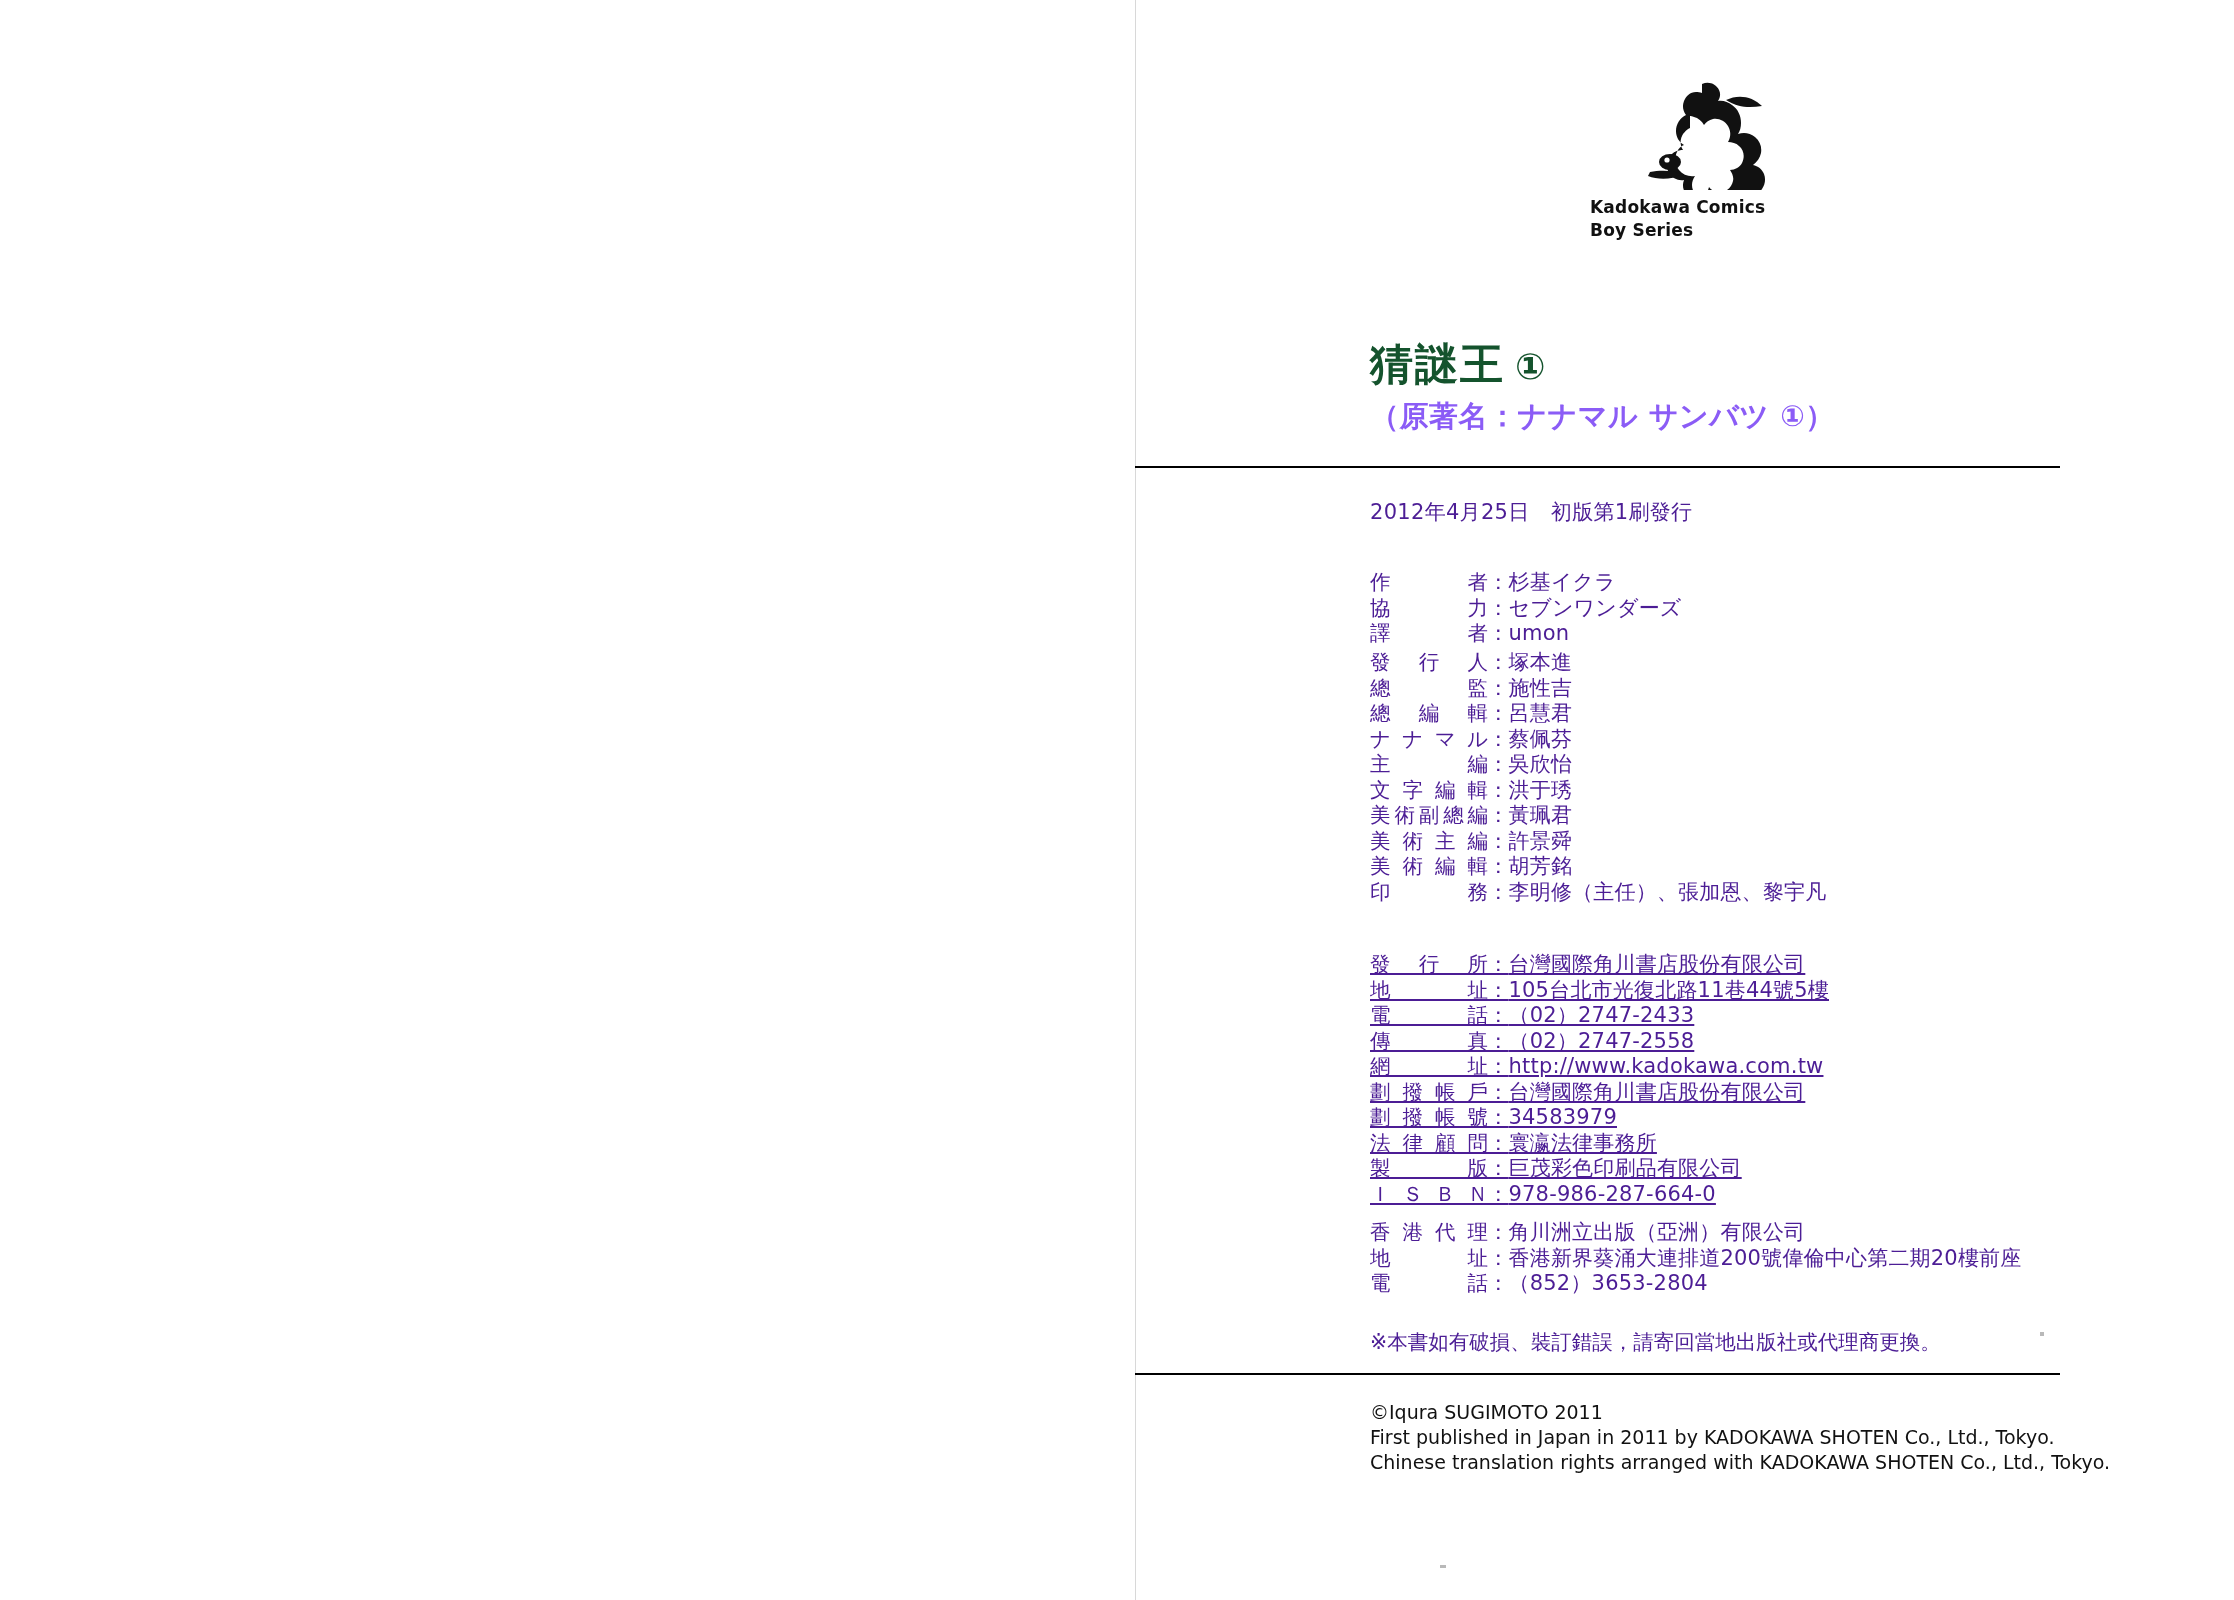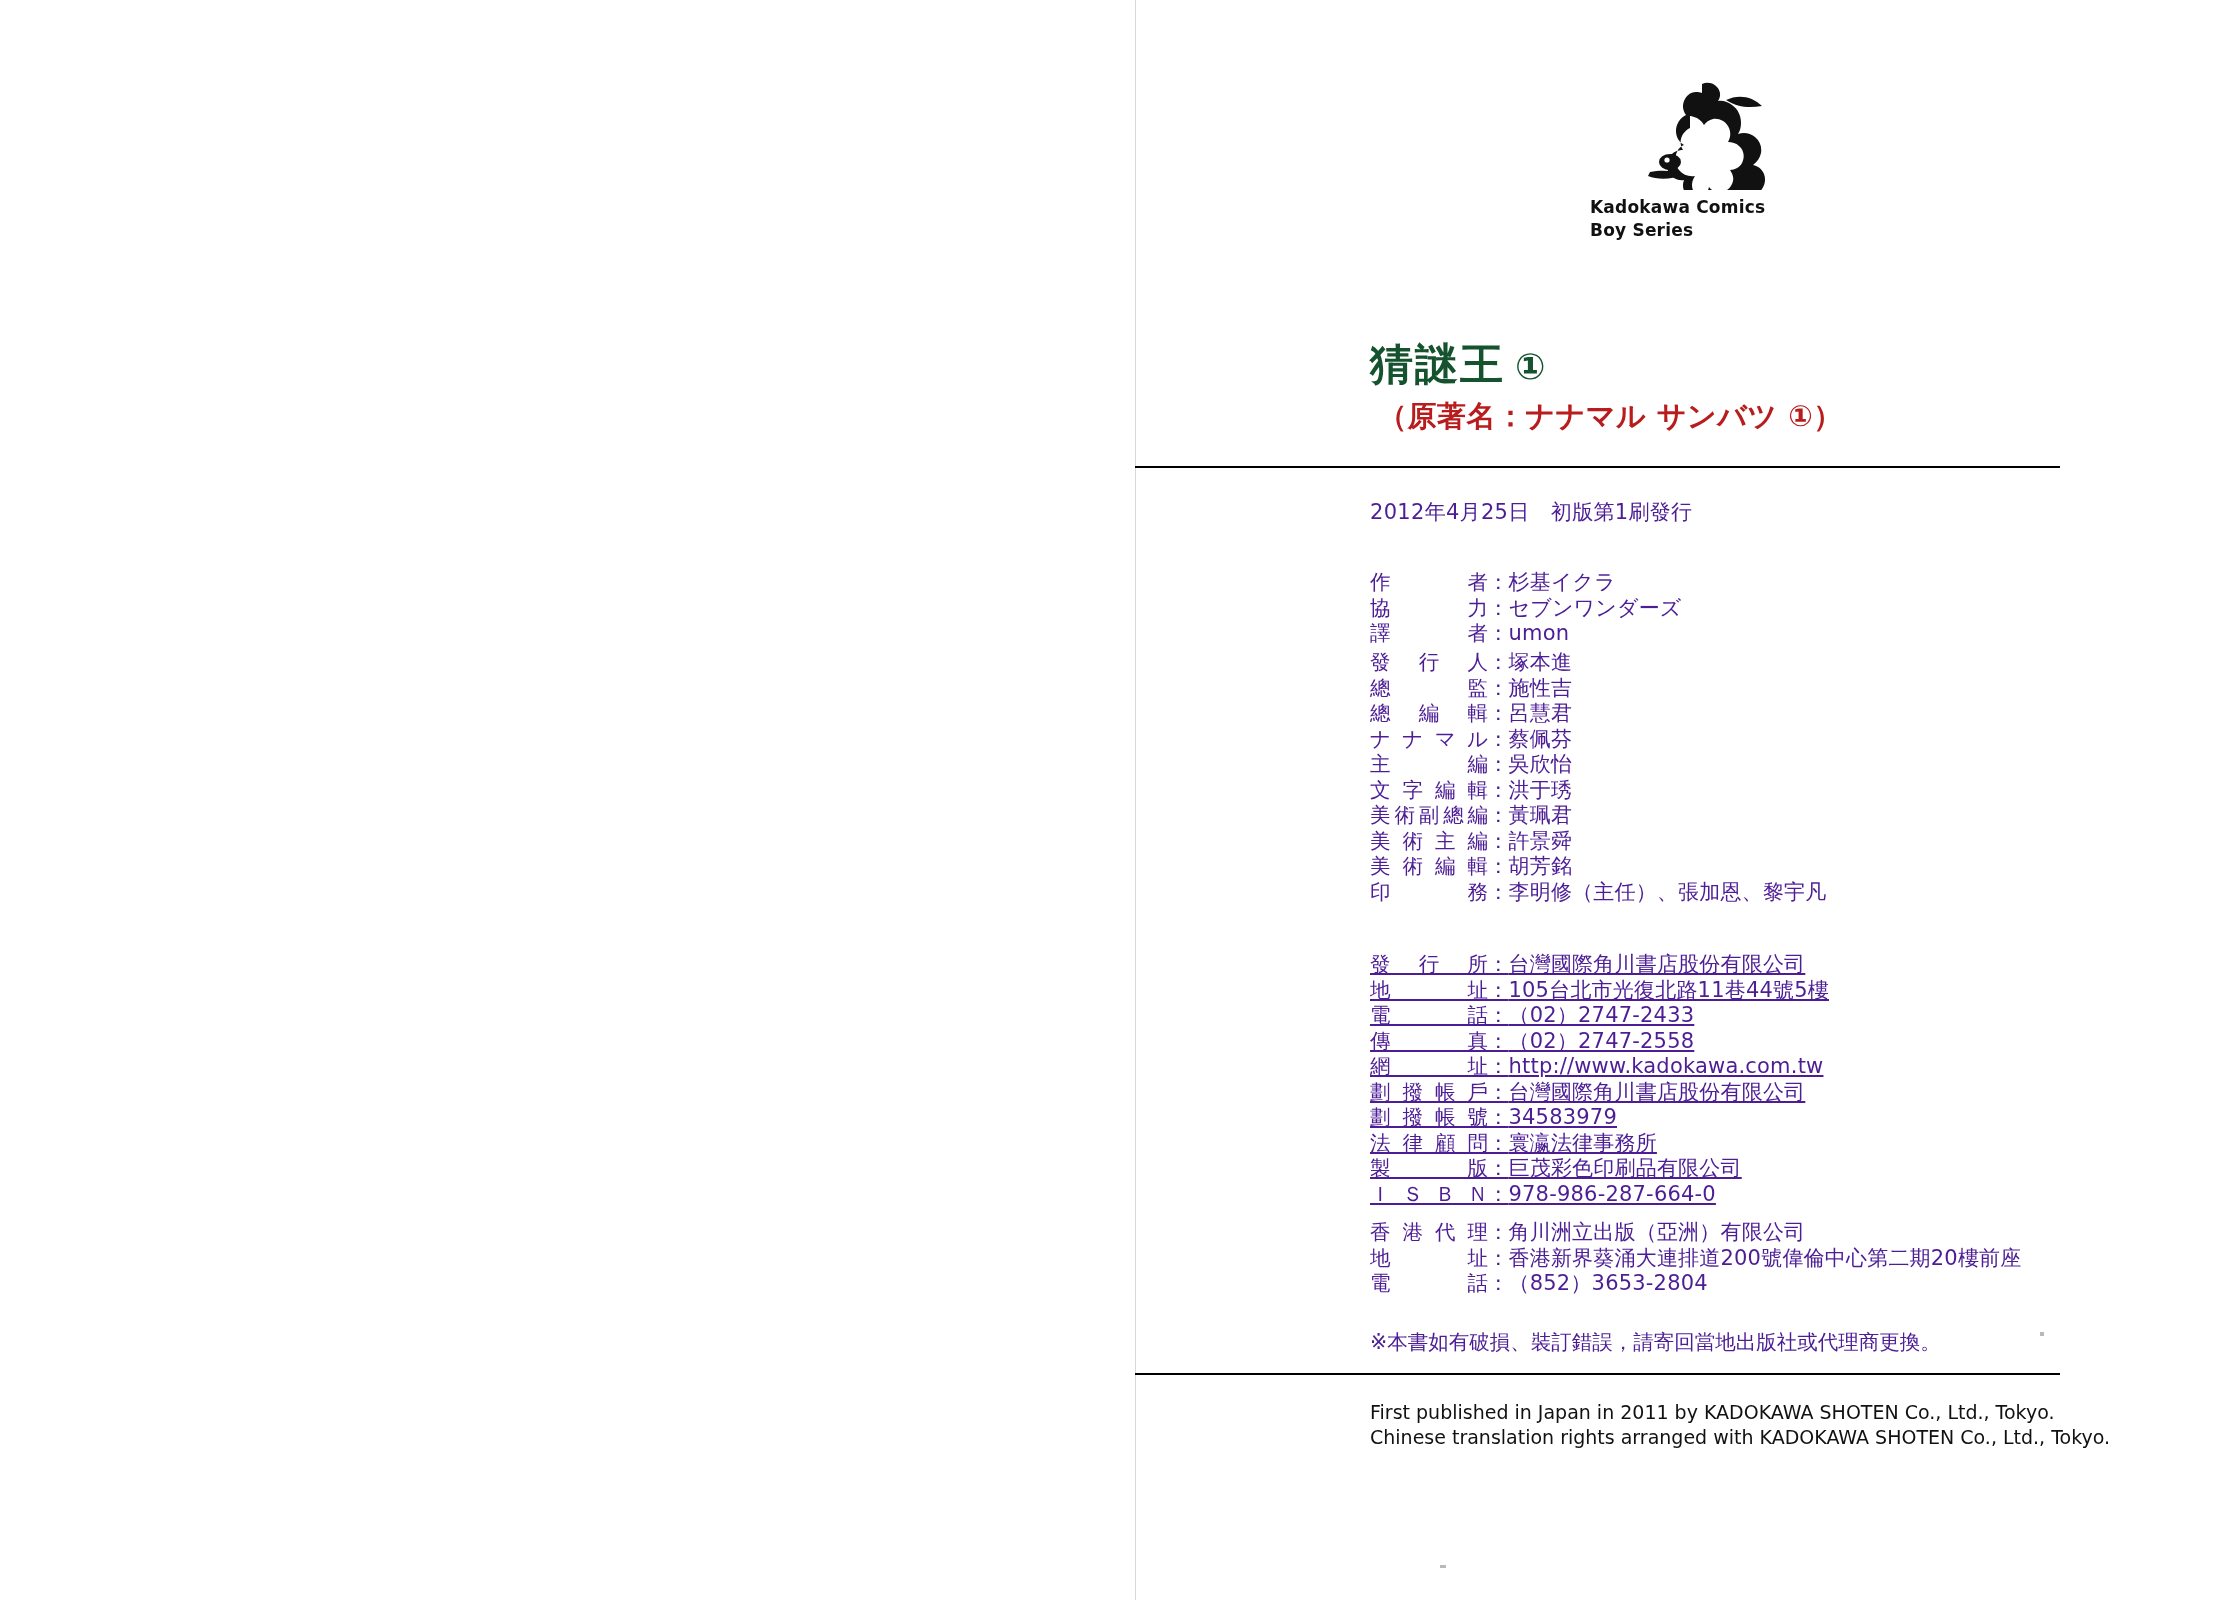--- a/index.html
+++ b/index.html
@@ -74,22 +74,21 @@
   .book-title .circled {
     font-size: 36px;
     font-weight: bold;
     margin-left: 10px;
   }
   .book-subtitle {
     font-size: 29px;
     font-weight: bold;
     margin-top: 8px;
     letter-spacing: 0.5px;
-    color: #b91c1c;
-    margin-left: 8px;
+    color: #8b5cf6;
   }
 
   
   .rule {
     position: absolute;
     left: 0px;
     width: 925px;
     height: 2px;
     background: #000;
   }
@@ -332,19 +331,20 @@
         <span class="k">電　　話</span>
           <span class="sep">：</span>
           <span class="v">（852）3653-2804</span>
       </div>
     </div>
   </div>
 
   <div class="blk note">※本書如有破損、裝訂錯誤，請寄回當地出版社或代理商更換。</div>
 
   <div class="eng">
+    <div>©Iqura SUGIMOTO 2011</div>
     <div>First published in Japan in 2011 by KADOKAWA SHOTEN Co., Ltd., Tokyo.</div>
     <div>Chinese translation rights arranged with KADOKAWA SHOTEN Co., Ltd., Tokyo.</div>
   </div>
 
   <div class="speck" style="left:905px; top:1332px; width:4px; height:4px;"></div>
   <div class="speck" style="left:305px; top:1565px; width:6px; height:3px;"></div>
 </div>
 
 </body></html>

